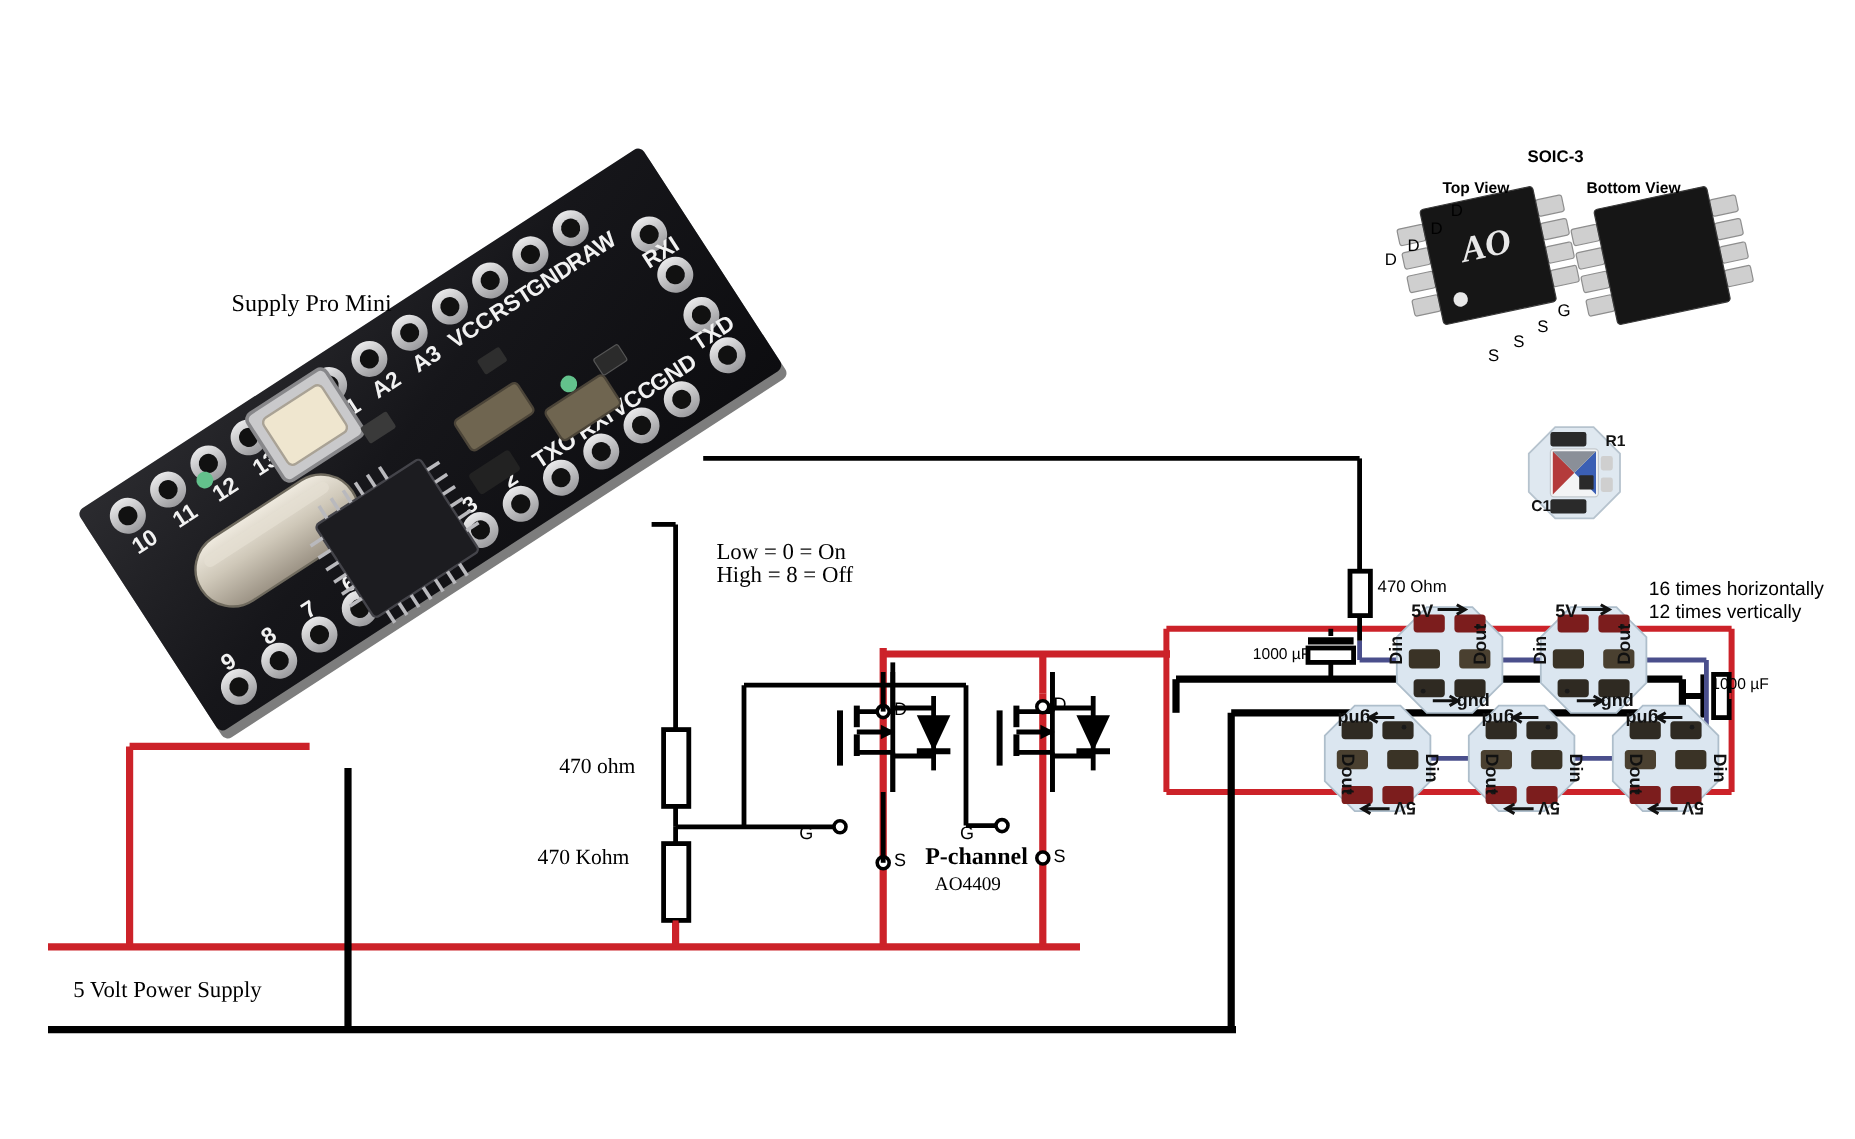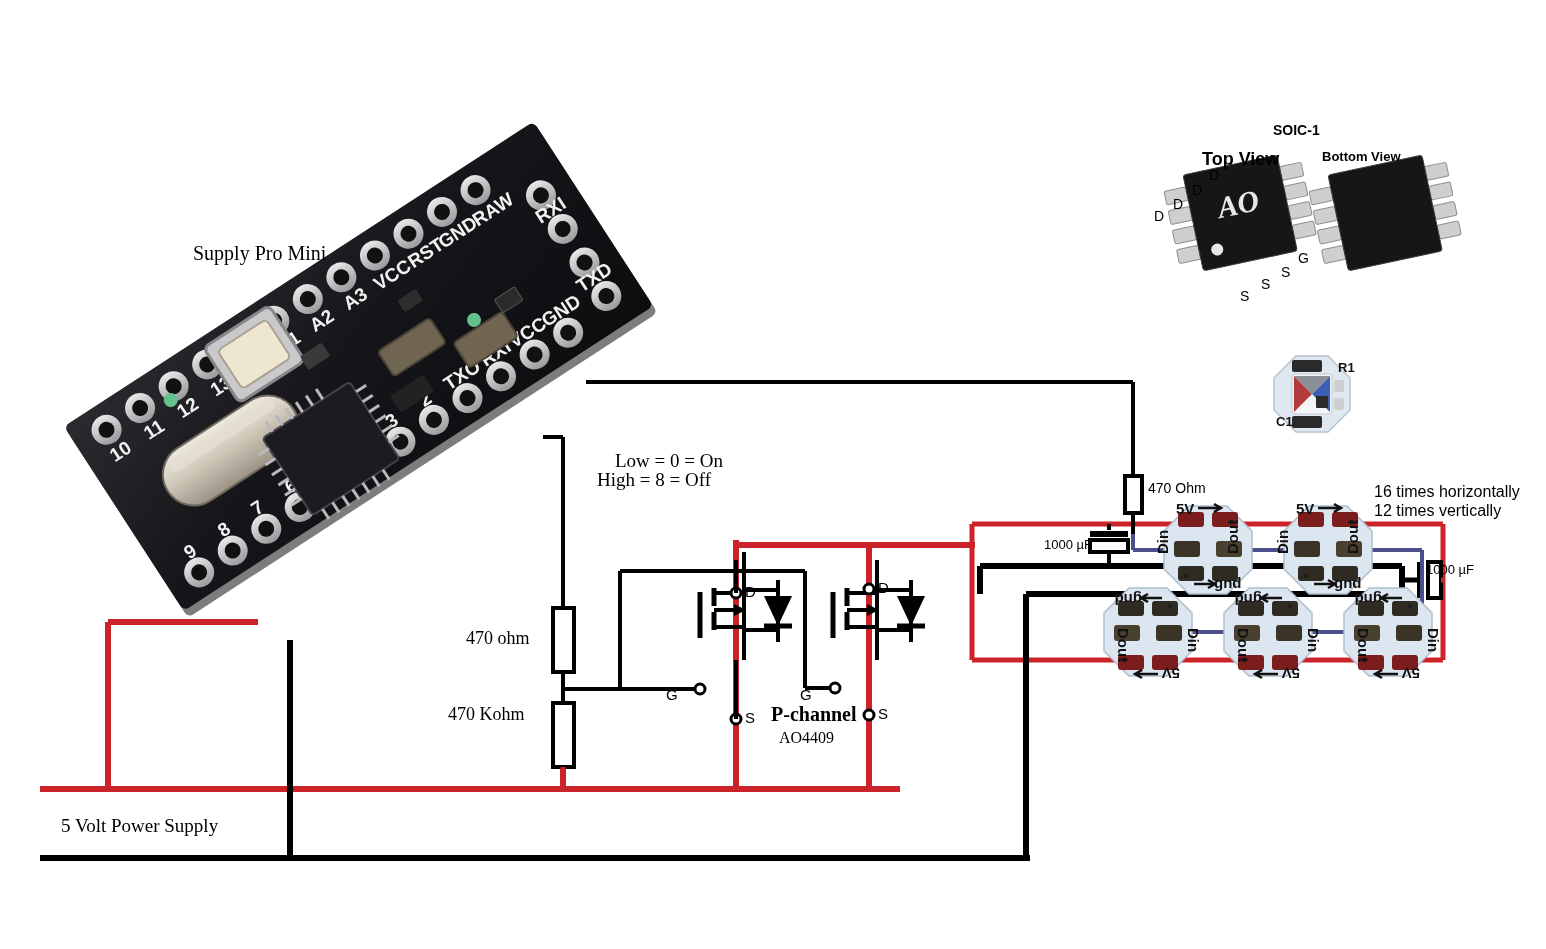--- a/index.html
+++ b/index.html
@@ -458,41 +458,41 @@
           <text x="6" y="38">gnd</text>
         </g>
         <path d="M-10,-42 L12,-42 M6,-46 L13,-42 L6,-38" stroke="#111" stroke-width="2.5" fill="none"></path>
         <path d="M-14,34 L6,34 M0,30 L7,34 L0,38" stroke="#111" stroke-width="2.5" fill="none"></path>
       </g>
     </g>
   </svg>
 
   <div class="lbl serif" style="left:193px;top:242px;font-size:20px;">Supply Pro Mini</div>
 
-  <div class="lbl serif" style="left:597px;top:450px;font-size:19px;margin-left:18px;">Low = 0 = On</div>
+  <div class="lbl serif" style="left:597px;top:450px;font-size:19px;">Low = 0 = On</div>
   <div class="lbl serif" style="left:597px;top:469px;font-size:19px;">High = 8 = Off</div>
 
   <div class="lbl serif" style="left:466px;top:628px;font-size:18px;">470  ohm</div>
   <div class="lbl serif" style="left:448px;top:704px;font-size:18px;">470 Kohm</div>
 
   <div class="lbl sans" style="left:1148px;top:480px;font-size:14px;">470 Ohm</div>
 
   <div class="lbl serif bold" style="left:771px;top:703px;font-size:20px;text-align:center;">P-channel</div>
   <div class="lbl serif" style="left:779px;top:729px;font-size:16px;">AO4409</div>
 
   <div class="lbl sans" style="left:1044px;top:537px;font-size:13px;">1000 µF</div>
   <div class="lbl sans" style="left:1426px;top:562px;font-size:13px;">1000 µF</div>
 
   <div class="lbl serif" style="left:41px;top:815px;font-size:19px;margin-left:20px;">5 Volt Power Supply</div>
 
   <div class="lbl sans" style="left:1374px;top:483px;font-size:16px;">16 times horizontally</div>
   <div class="lbl sans" style="left:1374px;top:502px;font-size:16px;">12 times vertically</div>
 
-  <div class="lbl sans bold" style="left:1273px;top:122px;font-size:14px;">SOIC-1</div>
-  <div class="lbl sans bold" style="left:1202px;top:149px;font-size:18px;">Top View</div>
+  <div class="lbl sans bold" style="left:1273px;top:122px;font-size:14px;">SOIC-3</div>
+  <div class="lbl sans bold" style="left:1202px;top:149px;font-size:13px;">Top View</div>
   <div class="lbl sans bold" style="left:1322px;top:149px;font-size:13px;">Bottom View</div>
 
   <div class="lbl sans" style="left:1209px;top:167px;font-size:14px;">D</div>
   <div class="lbl sans" style="left:1192px;top:182px;font-size:14px;">D</div>
   <div class="lbl sans" style="left:1173px;top:196px;font-size:14px;">D</div>
   <div class="lbl sans" style="left:1154px;top:208px;font-size:14px;">D</div>
   <div class="lbl sans" style="left:1240px;top:288px;font-size:14px;">S</div>
   <div class="lbl sans" style="left:1261px;top:276px;font-size:14px;">S</div>
   <div class="lbl sans" style="left:1281px;top:264px;font-size:14px;">S</div>
   <div class="lbl sans" style="left:1298px;top:250px;font-size:14px;">G</div>

